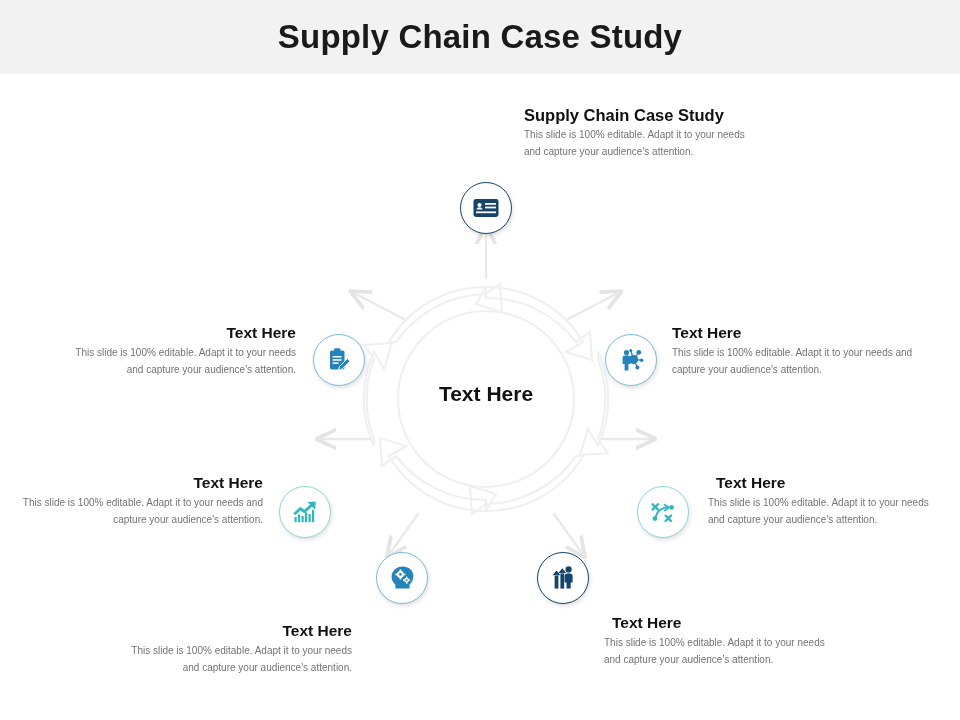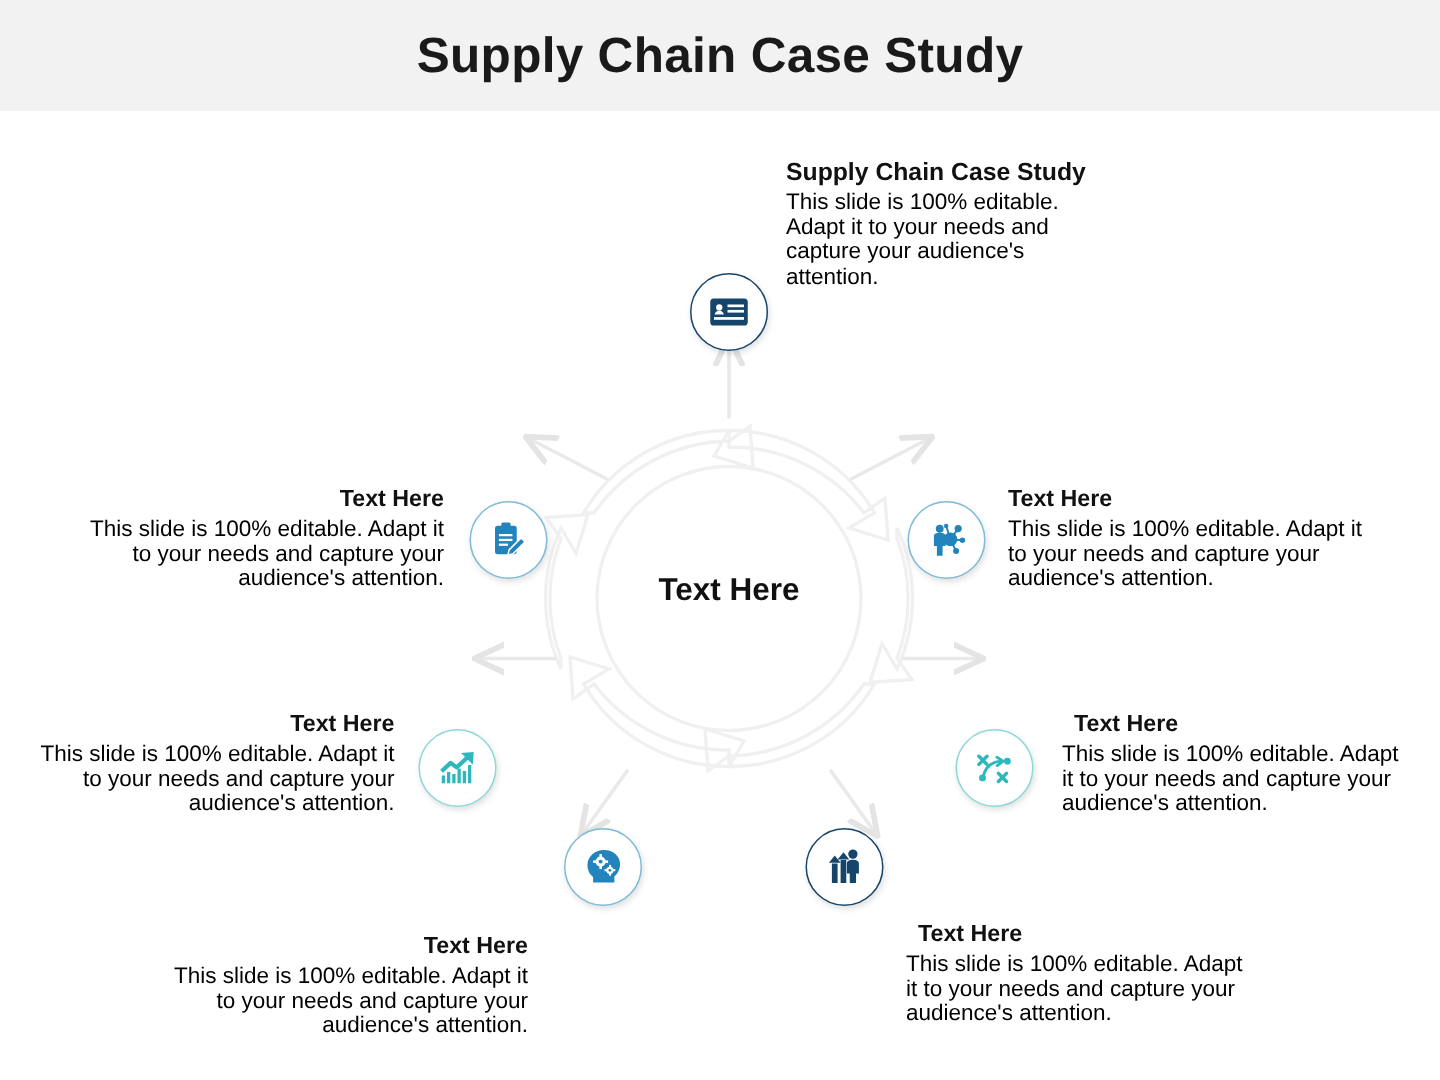--- a/index.html
+++ b/index.html
@@ -90,22 +90,22 @@
     font-size: 15.5px;
     font-weight: bold;
     color: #111111;
     margin: 0 0 3px 0;
     line-height: 18px;
   }
   .node-title.big {
     font-size: 16.5px;
   }
   .node-body {
-    font-size: 15px;
-    color: #000000;
+    font-size: 10px;
+    color: #737373;
     line-height: 16.5px;
     margin: 0;
   }
   .align-right { text-align: right; }
   .align-left  { text-align: left; }
 </style>
 </head>
 <body>
 
 <div id="header-band">

